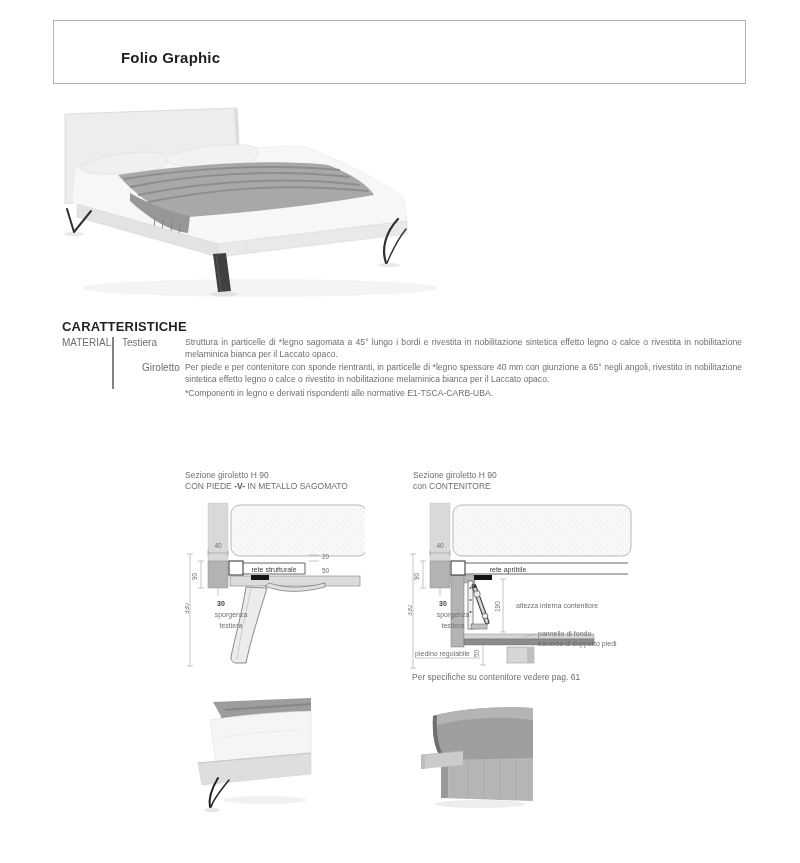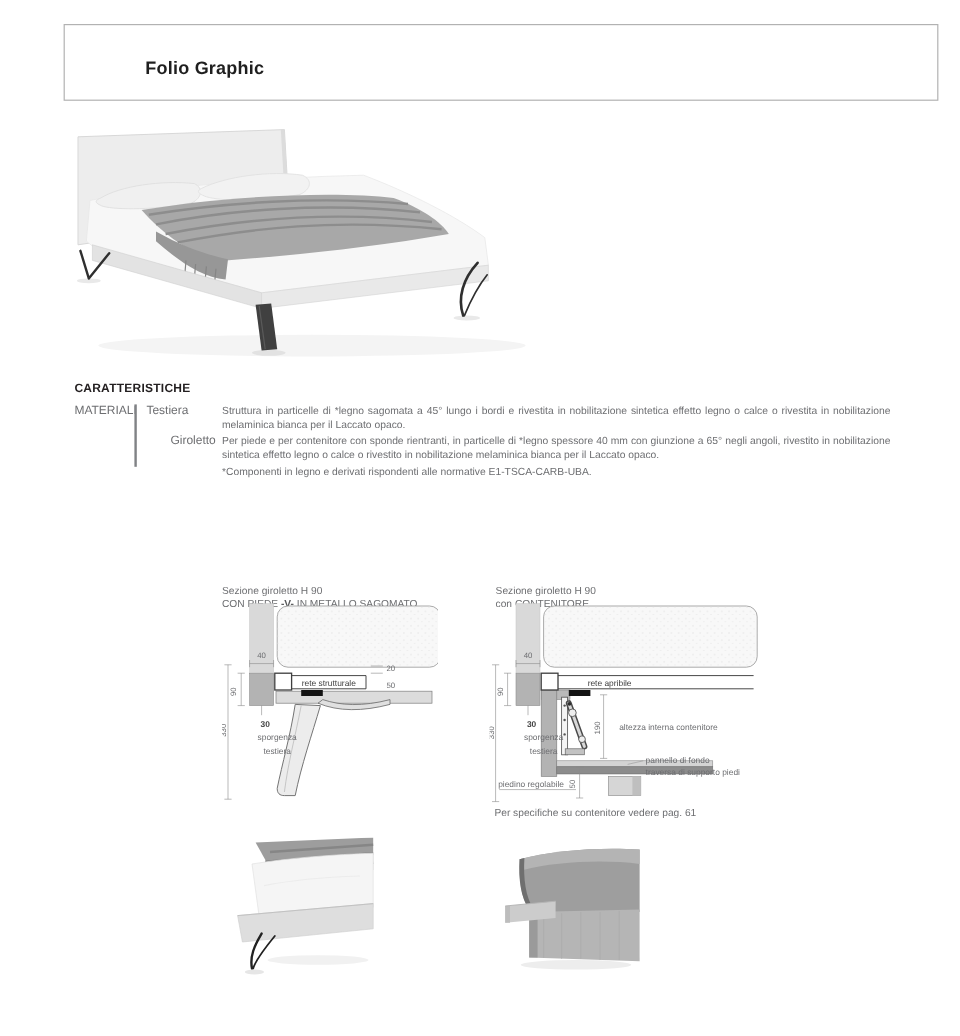--- a/index.html
+++ b/index.html
@@ -1,34 +1,34 @@
 <!DOCTYPE html>
 <html><head>
 <meta charset="utf-8">
 <style>
   html,body{margin:0;padding:0;background:#fff;}
   #page{position:relative;width:800px;height:863px;background:#ffffff;
         font-family:"Liberation Sans", sans-serif;overflow:hidden;}
   .abs{position:absolute;}
   
-  #header-box{left:53px;top:20px;width:691px;height:62px;border:1px solid #b2b2b2;padding-left:36px;}
+  #header-box{left:53px;top:20px;width:691px;height:62px;border:1px solid #b2b2b2;}
   #page-title{left:67px;top:28px;font-size:15px;font-weight:bold;color:#1f1f1f;letter-spacing:.2px;}
   
-  #car-heading{left:62px;top:319px;font-size:10px;font-weight:bold;color:#231f20;letter-spacing:.2px;}
+  #car-heading{left:62px;top:319px;font-size:13px;font-weight:bold;color:#231f20;letter-spacing:.2px;}
   .lbl{font-size:10px;color:#6d6e71;}
   #materiali-label{left:62px;top:337px;}
   #divider{left:112px;top:337px;width:2px;height:52px;background:#808285;}
   #row1-label{left:122px;top:337px;}
   #row2-label{left:122px;top:362px;margin-left:20px;}
   .par{left:185px;width:557px;font-size:8.6px;line-height:12.4px;color:#6d6e71;text-align:justify;}
   #par1{top:336px;}
   #par2{top:361px;}
   #footnote{left:185px;top:388px;font-size:8.6px;color:#6d6e71;text-align:right;}
   
-  .dtitle{font-size:8.5px;line-height:10.5px;color:#6d6e71;margin-top:17px;}
+  .dtitle{font-size:8.5px;line-height:10.5px;color:#6d6e71;}
   #d1-title{left:185px;top:470px;}
   #d2-title{left:413px;top:470px;}
   .b{font-weight:bold;color:#58595b;}
   #d2-note{left:412px;top:672px;font-size:8.5px;color:#6d6e71;}
   svg text{font-family:"Liberation Sans", sans-serif;}
 </style>
 </head>
 <body>
 
 <div id="page">

